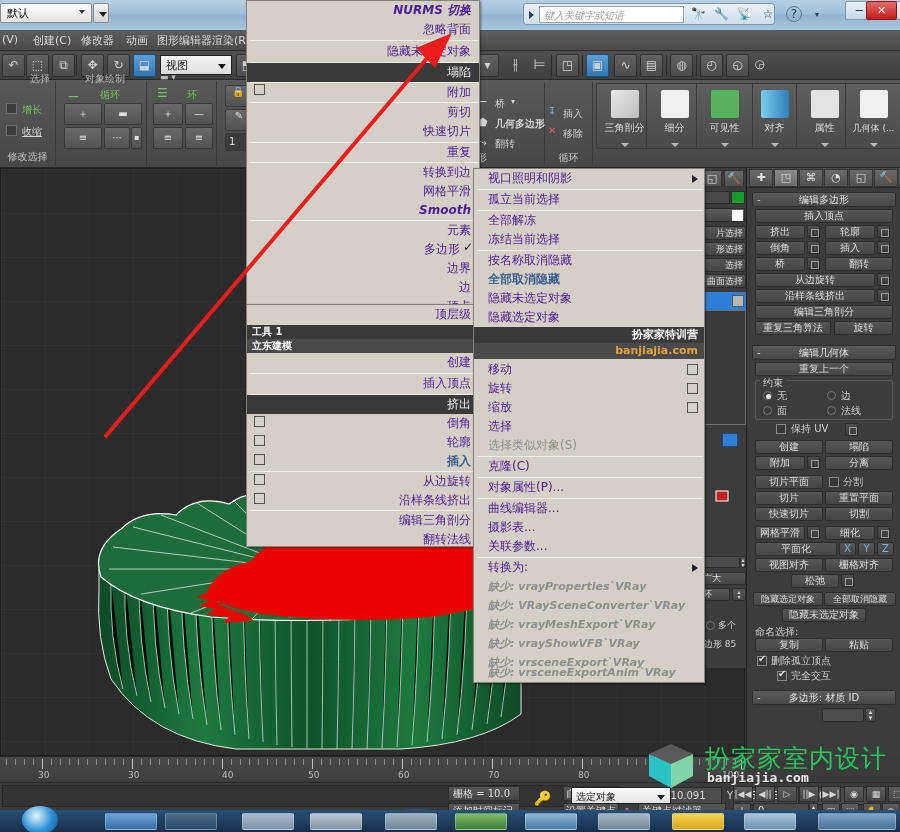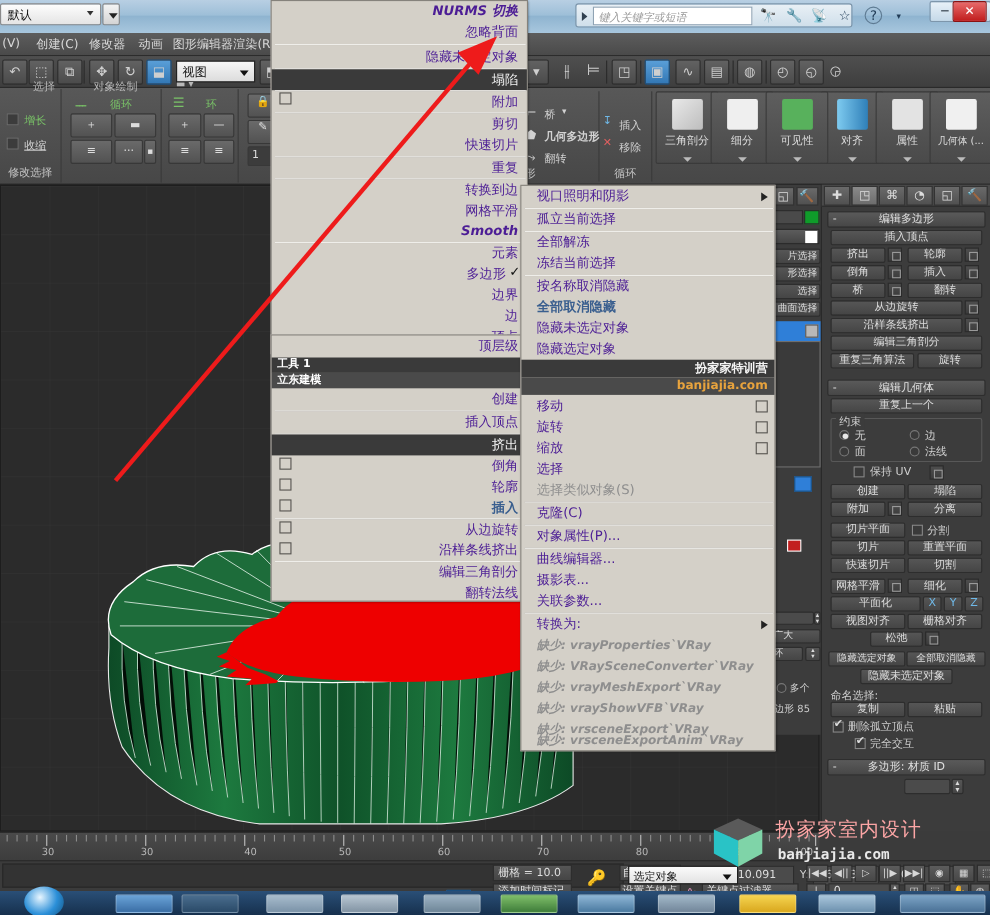--- a/index.html
+++ b/index.html
@@ -233,21 +233,21 @@
   .qbanner { position:absolute; left:0; width:100%; height:16px;
      background:#3a3a3a; font-size:11px; font-weight:bold; text-align:right;
      padding-right:6px; line-height:15px; }
 
   
   .arrowsvg { position:absolute; left:0; top:0; width:900px; height:832px;
      pointer-events:none; }
 
   
   .wm { position:absolute; left:645px; top:742px; width:230px; height:52px; }
-  .wm-txt { position:absolute; left:60px; top:0px; font-size:18px; color:#fca5a5;
+  .wm-txt { position:absolute; left:60px; top:0px; font-size:25px; color:#22c55e;
      letter-spacing:1px; white-space:nowrap; }
   .wm-sub { position:absolute; left:62px; top:28px; font-size:13px;
      color:#e9e9e9; font-weight:bold; font-family:"DejaVu Sans Mono", monospace; }
 </style>
 </head>
 <body>
 
 <div id="app">
 
   <div class="titlebar">

